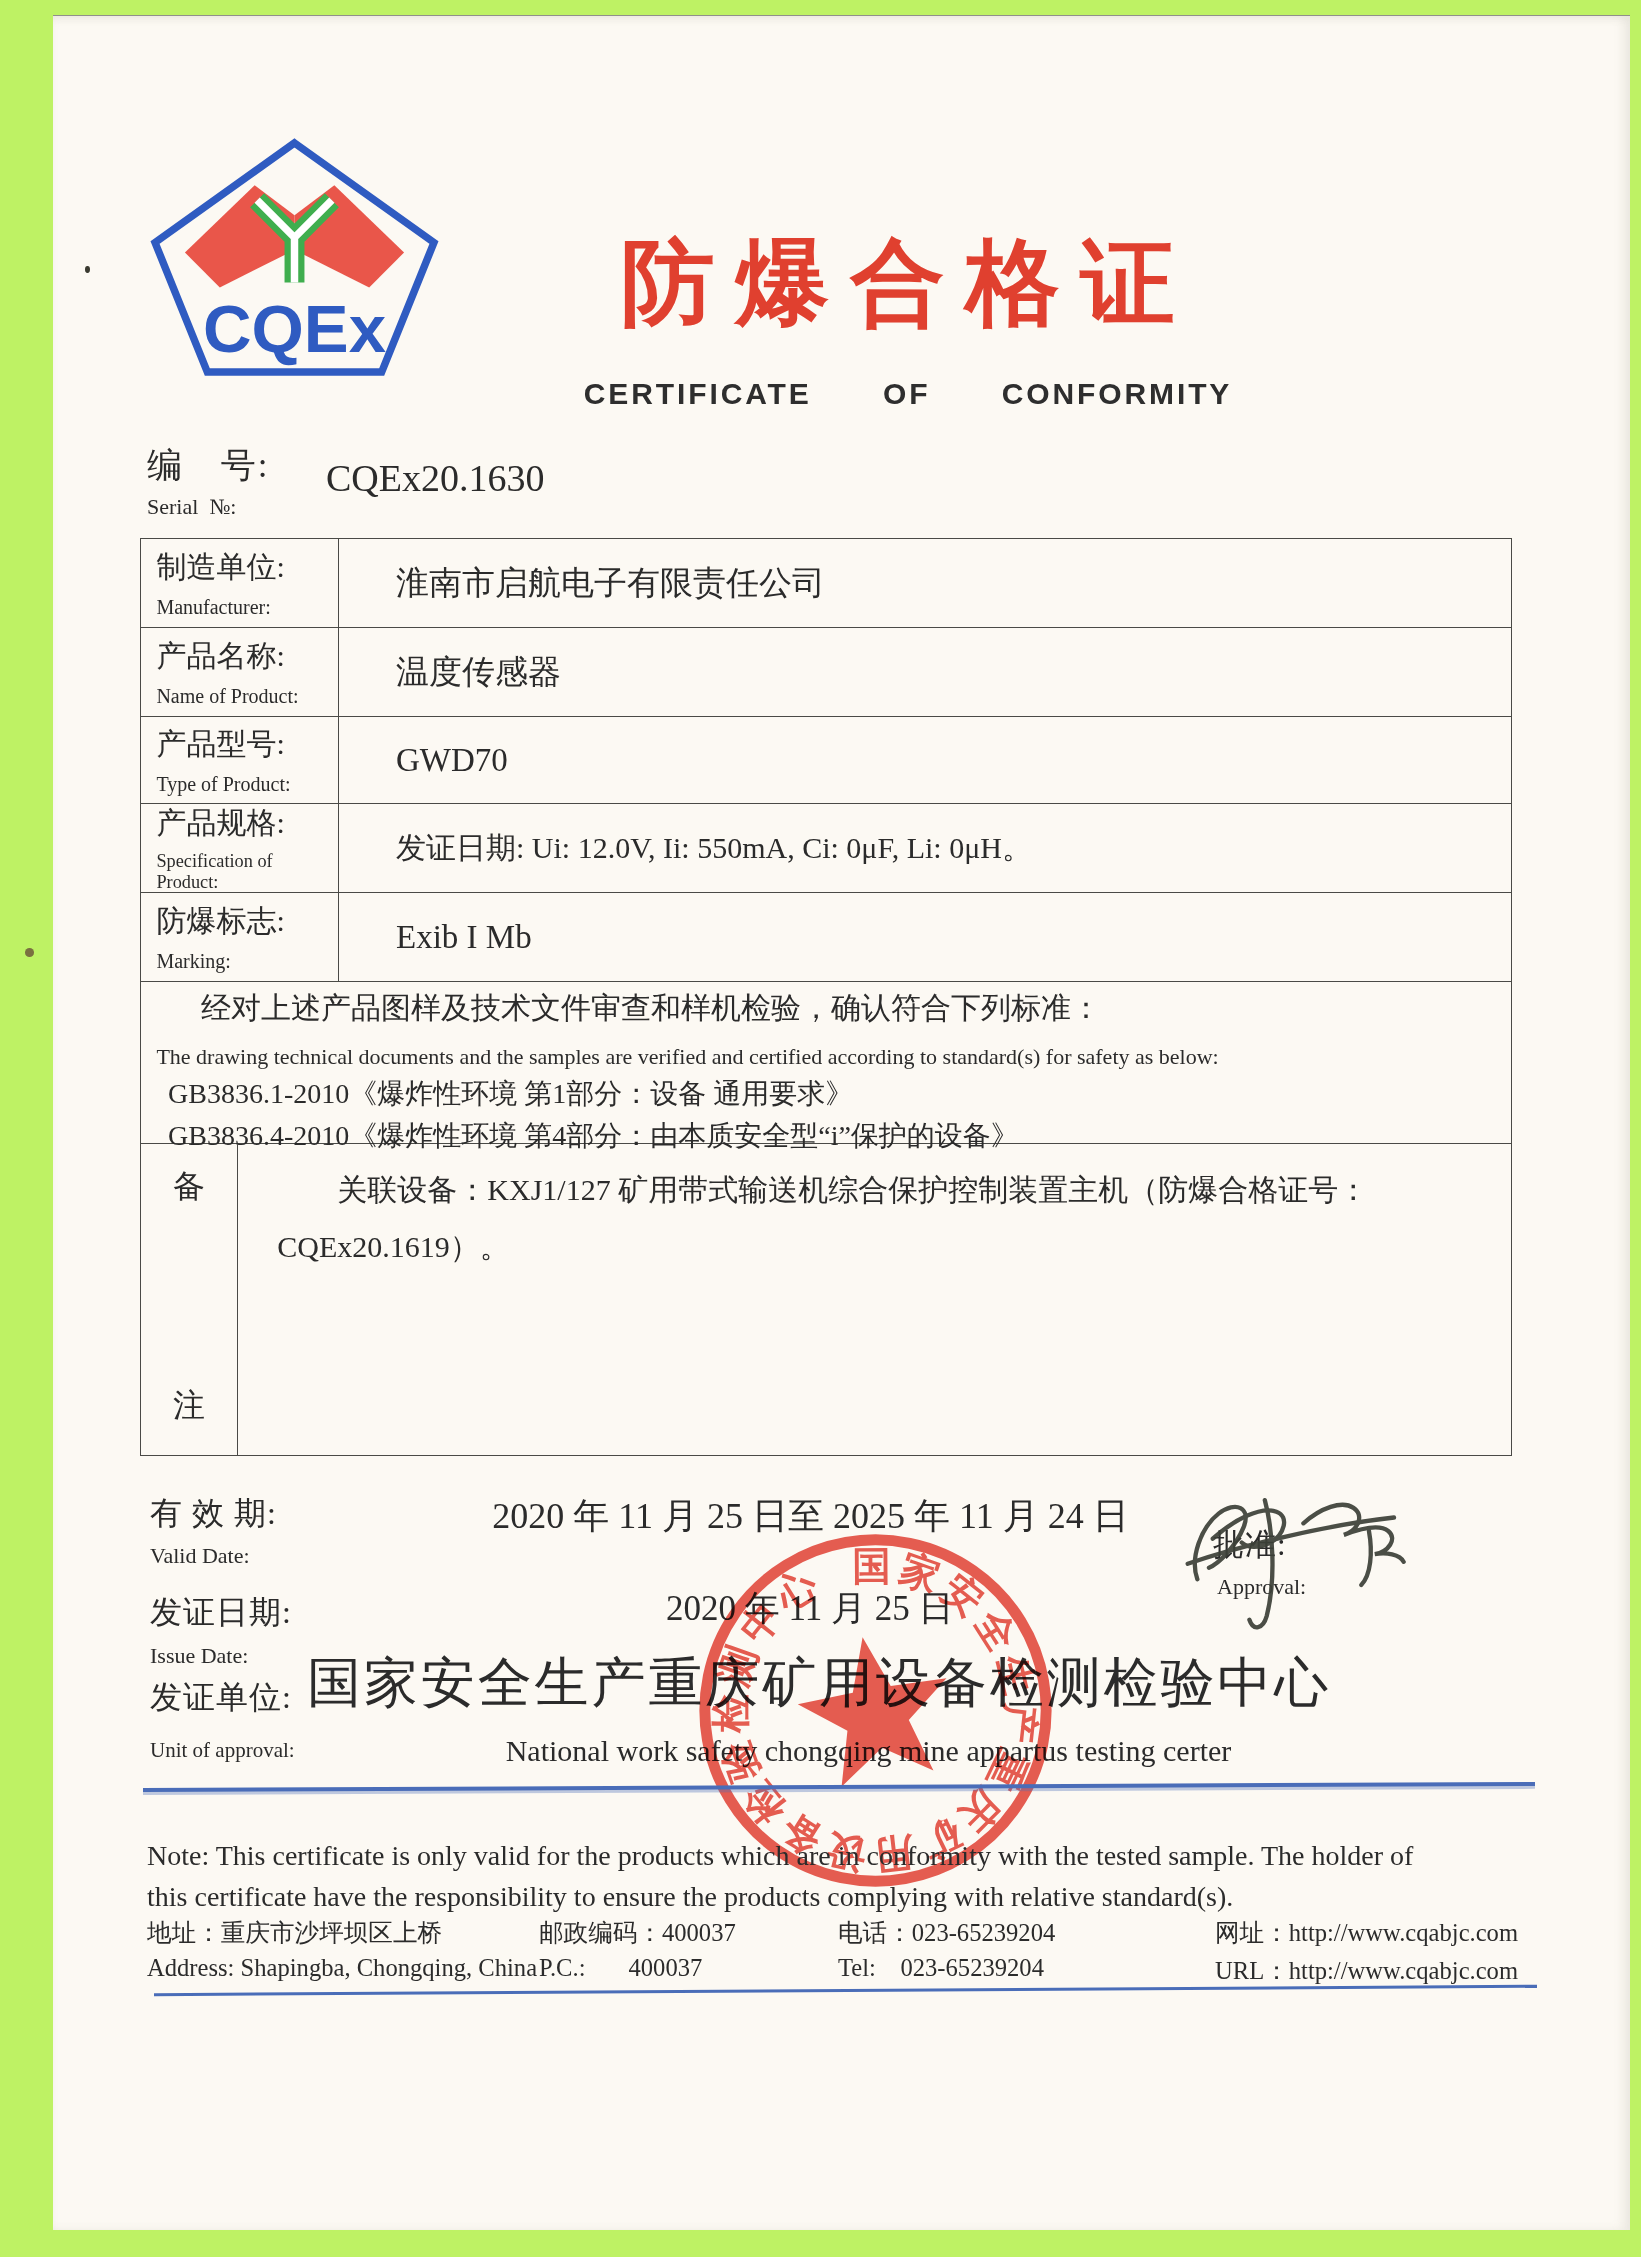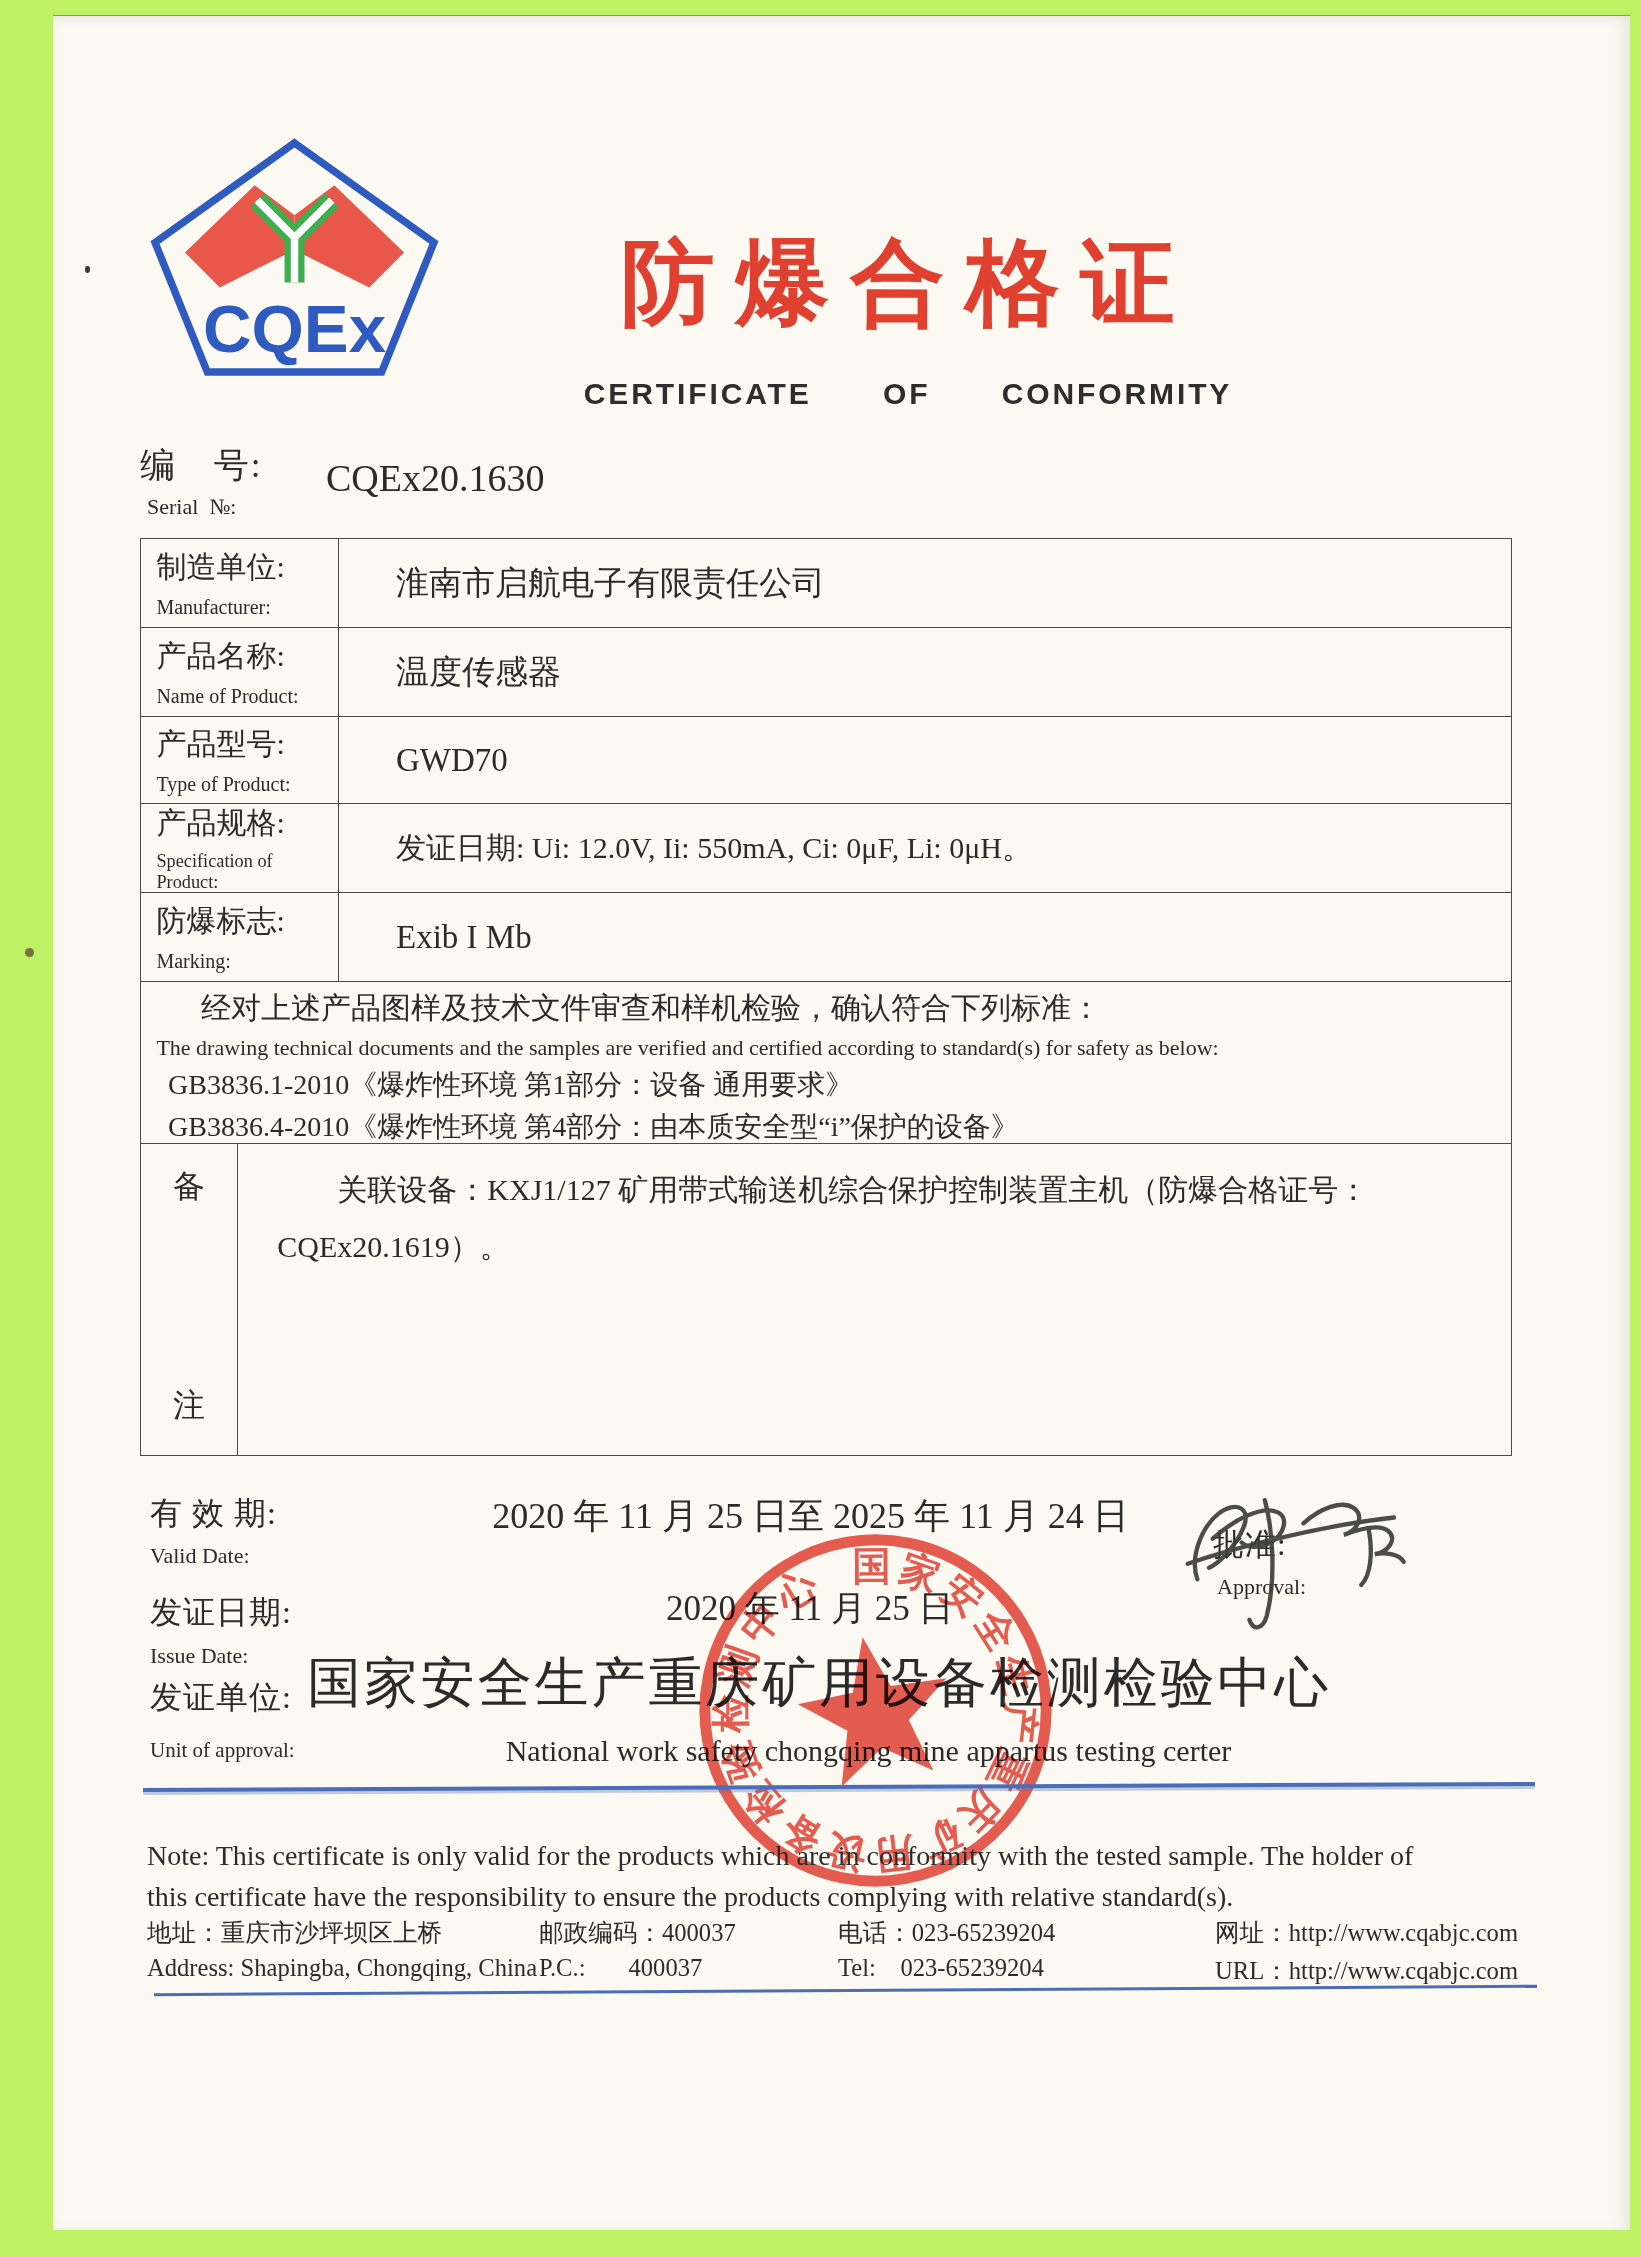--- a/index.html
+++ b/index.html
@@ -12,37 +12,37 @@
   .speck{position:absolute;border-radius:50%;background:#3a3a30;}
 
   
   .title-cn{left:483px;top:220px;width:850px;text-align:center;font-size:94px;font-weight:bold;
             letter-spacing:21px;color:#e0402f;white-space:nowrap;}
   .title-en{left:483px;top:377px;width:850px;text-align:center;font-size:30px;font-weight:bold;
             font-family:"Liberation Sans","DejaVu Sans",sans-serif;letter-spacing:2.9px;word-spacing:60px;
             color:#2e2e2e;white-space:nowrap;}
 
   
-  .serial-cn{left:140px;top:442px;font-size:35px;letter-spacing:1.9px;}
+  .serial-cn{left:147px;top:442px;font-size:35px;letter-spacing:1.9px;}
   .serial-en{left:147px;top:494px;font-size:22px;white-space:pre;}
   .serial-val{left:326px;top:456px;font-size:38px;}
 
   
   .cert-table{position:absolute;left:140px;top:538px;width:1372px;border:1.9px solid #4a4a46;box-sizing:border-box;}
   .t-row{display:flex;border-bottom:1.9px solid #4a4a46;box-sizing:border-box;gap:20px;}
   .t-row:last-child{border-bottom:none;}
   .t-label{width:198px;border-right:1.9px solid #4a4a46;box-sizing:border-box;display:flex;
            flex-direction:column;justify-content:center;padding-left:15.4px;gap:7.7px;}
   .t-label .cn{font-size:30px;}
   .t-label .en{font-size:20px;}
   .t-value{flex:1;display:flex;align-items:center;padding-left:37px;font-size:33px;}
   .row-h{height:89px;}
   .standards{display:block;height:162px;padding-top:5.8px;box-sizing:border-box;}
   .standards .s1{font-size:30px;padding-left:60px;}
-  .standards .s2{font-size:22px;padding-left:15.4px;margin-top:6px;}
+  .standards .s2{font-size:22px;padding-left:15.4px;margin-top:15px;}
   .standards .s3{font-size:28px;padding-left:27px;margin-top:4.8px;}
   .remarks{height:311px;}
   .r-label{width:97px;border-right:1.9px solid #4a4a46;box-sizing:border-box;display:flex;
            flex-direction:column;justify-content:space-between;align-items:center;
            padding:21px 0 27px 0;font-size:32px;}
   .r-value{flex:1;padding:17.4px 29px 0 19.3px;font-size:30px;line-height:1.9;}
   .r-value .l1{padding-left:60px;}
 
   
   .lbl-cn{font-size:32px;letter-spacing:1px;}

